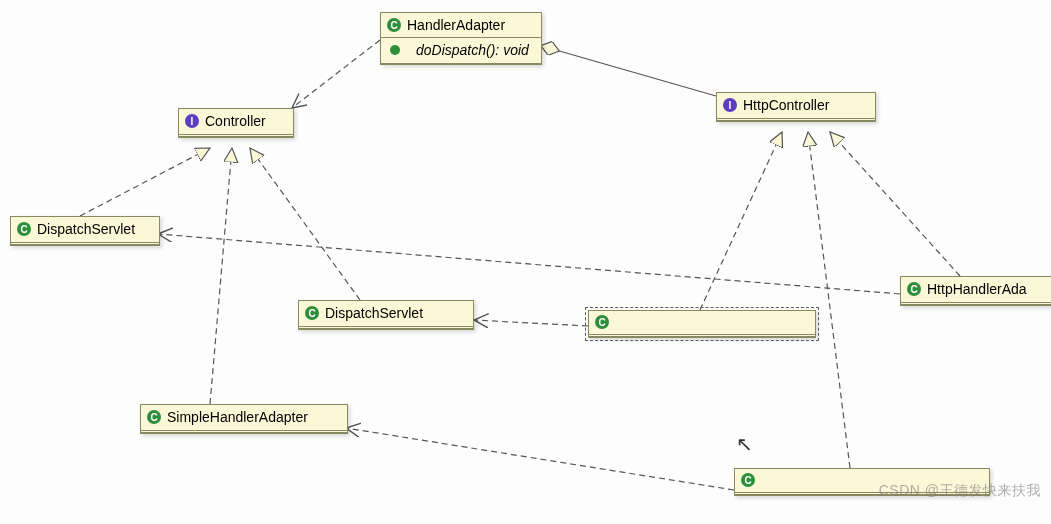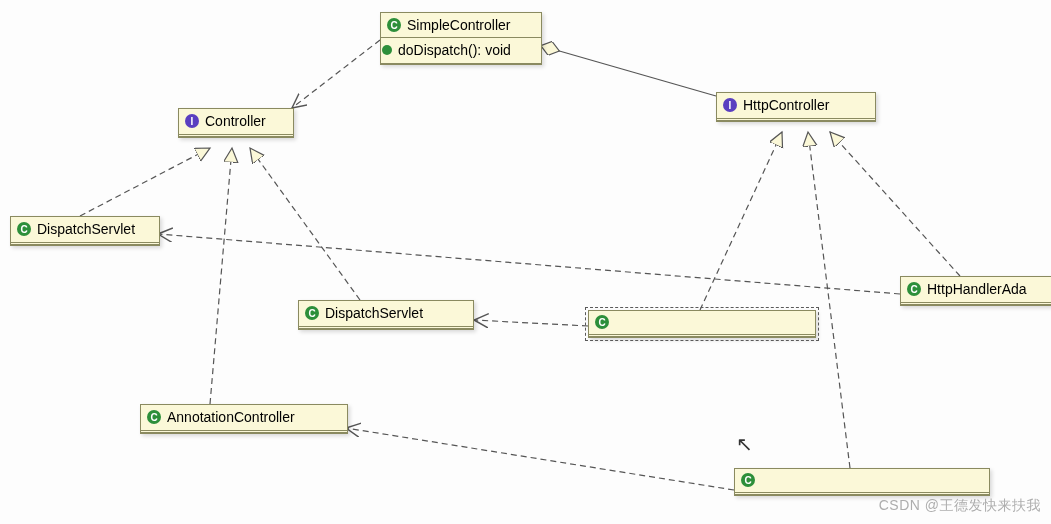--- a/index.html
+++ b/index.html
@@ -27,24 +27,25 @@
   .uml-box .title-row {
     display: flex;
     align-items: center;
     padding: 4px 8px 4px 6px;
     gap: 6px;
     white-space: nowrap;
   }
   .uml-box .method-row {
     display: flex;
     align-items: center;
-    padding: 4px 8px 4px 1px;
-    gap: 6px;
+    padding: 4px 8px 4px 9px;
+    gap: 16px;
     border-top: 1px solid #8a8a60;
     white-space: nowrap;
+    font-style: italic;
   }
   .uml-box .underline {
     height: 0;
     border-top: 1px solid #8a8a60;
     margin-top: 1px;
   }
   .icon-circle {
     width: 14px;
     height: 14px;
     border-radius: 50%;
@@ -68,21 +69,21 @@
   svg.connectors {
     position: absolute;
     left: 0; top: 0;
     width: 1051px;
     height: 524px;
     pointer-events: none;
   }
   .watermark {
     position: absolute;
     right: 10px;
-    bottom: 9px;
+    bottom: 24px;
     color: rgba(120,120,120,0.6);
     font-size: 14px;
     font-family: sans-serif;
     letter-spacing: 0.5px;
   }
   .cursor {
     position: absolute;
     left: 736px;
     top: 432px;
     font-size: 20px;
@@ -127,21 +128,21 @@
   <line x1="900" y1="294" x2="158" y2="234" stroke="#555" stroke-width="1.2" stroke-dasharray="6,4" marker-end="url(#arrow-open)"></line>
 
   <line x1="588" y1="326" x2="474" y2="320" stroke="#555" stroke-width="1.2" stroke-dasharray="6,4" marker-end="url(#arrow-open)"></line>
 
   <line x1="734" y1="490" x2="346" y2="428" stroke="#555" stroke-width="1.2" stroke-dasharray="6,4" marker-end="url(#arrow-open)"></line>
 </svg>
 
 <div class="uml-box" style="left:380px; top:12px; width:160px;">
   <div class="title-row">
     <span class="icon-circle icon-class">C</span>
-    <span>SimpleController</span>
+    <span>HandlerAdapter</span>
   </div>
   <div class="method-row">
     <span class="icon-method"></span>
     <span>doDispatch(): void</span>
   </div>
   <div class="underline"></div>
 </div>
 
 <div class="uml-box" style="left:178px; top:108px; width:114px;">
   <div class="title-row">
@@ -175,21 +176,21 @@
     <span class="icon-circle icon-class">C</span>
     <span>DispatchServlet</span>
   </div>
   <div class="underline"></div>
       <div class="underline"></div>
 </div>
 
 <div class="uml-box" style="left:140px; top:404px; width:206px;">
   <div class="title-row">
     <span class="icon-circle icon-class">C</span>
-    <span>AnnotationController</span>
+    <span>SimpleHandlerAdapter</span>
   </div>
   <div class="underline"></div>
       <div class="underline"></div>
 </div>
 
 <div class="uml-box selected" style="left:588px; top:310px; width:226px;">
   <div class="title-row">
     <span class="icon-circle icon-class">C</span>
   </div>
   <div class="underline"></div>

